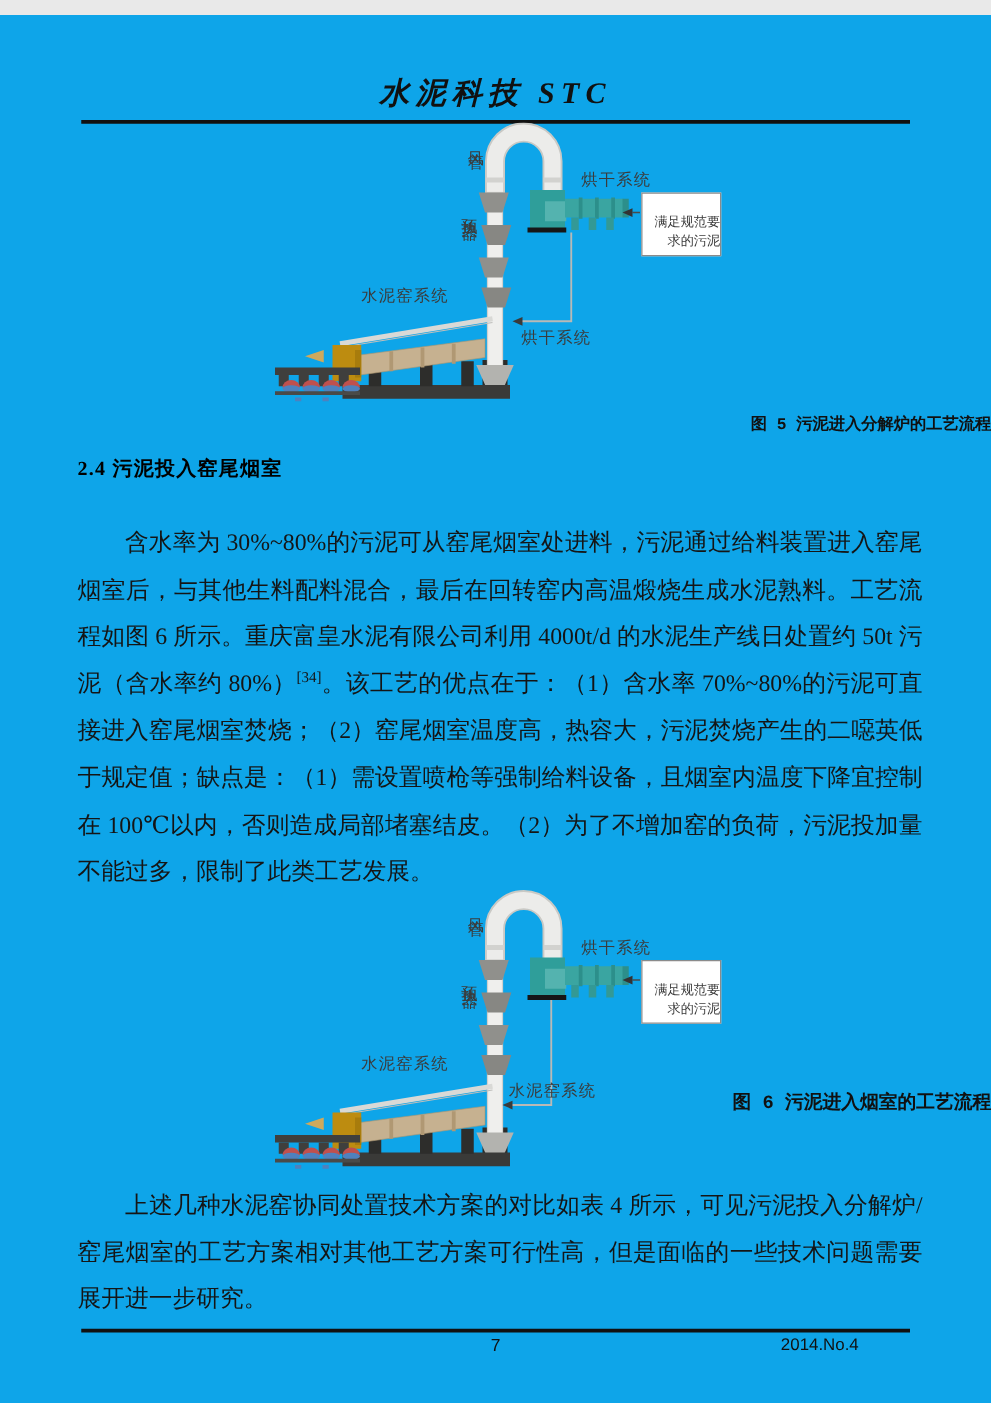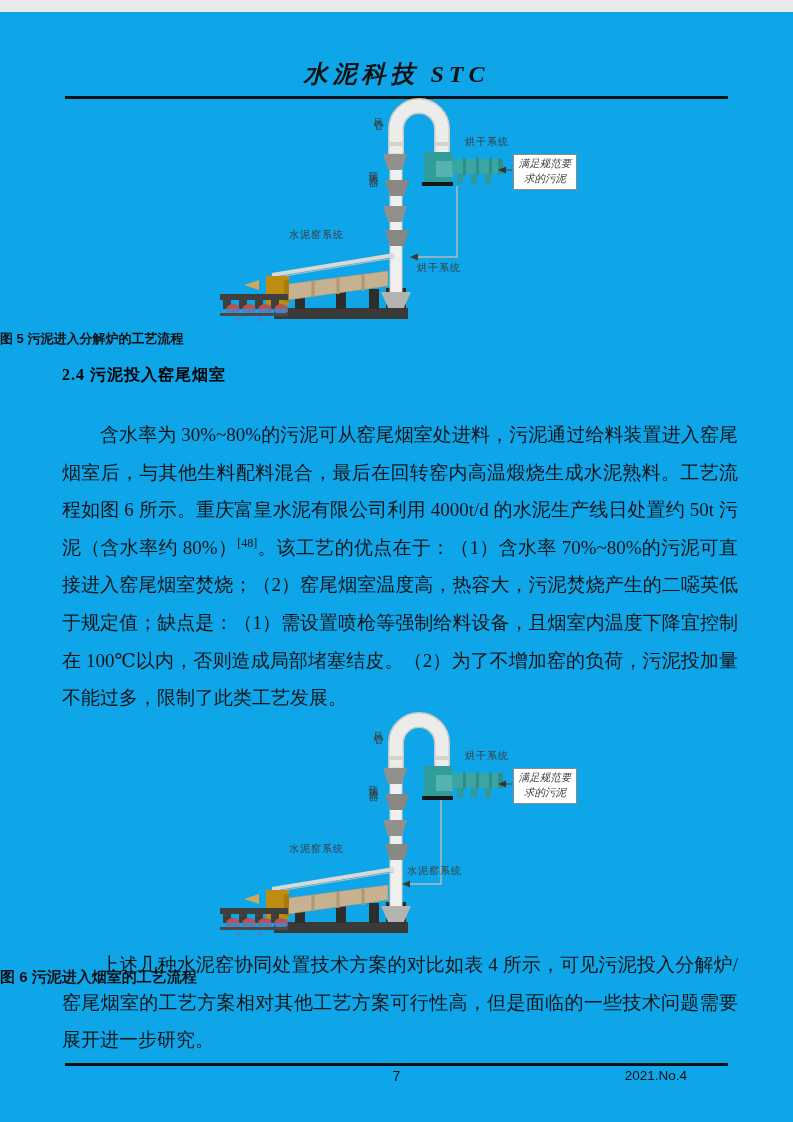--- a/index.html
+++ b/index.html
@@ -15,35 +15,35 @@
   .rule{position:absolute;left:65px;width:663px;height:2.5px;background:#111;}
   .header-rule{top:84px;}
   .footer-rule{top:1051px;}
   
   .figure{position:absolute;left:210px;width:420px;height:232px;}
   .fig5{top:86px;}
   .fig6{top:700px;}
   .figure svg{position:absolute;left:0;top:0;}
   .diag-label{
     position:absolute;font-family:"Liberation Serif","DejaVu Serif",serif;
-    font-size:10px;color:#3b3b3b;white-space:nowrap;letter-spacing:1px;
+    font-size:13px;color:#3b3b3b;white-space:nowrap;letter-spacing:1px;
   }
   .vertical{writing-mode:vertical-rl;text-orientation:upright;letter-spacing:3px;}
   .sludge-box{
     position:absolute;left:303px;top:56px;width:62px;height:33px;
     border:1px solid #8b8b8b;background:#fff;
-    font-size:10.5px;line-height:15px;text-align:center;color:#3b3b3b;
-    padding-top:1px;box-sizing:content-box;font-style:italic;
+    font-size:10.5px;line-height:15px;text-align:right;color:#3b3b3b;
+    padding-top:16px;box-sizing:content-box;
   }
   .fig-caption{
-    position:absolute;left:0;width:100%;text-align:left;
-    font-family:Liberation Sans, sans-serif;color:#111;
+    position:absolute;left:0;width:100%;text-align:right;
+    font-family:Liberation Mono, monospace;color:#111;
   }
   .fig5-caption{top:318px;font-size:13px;font-weight:600;}
-  .fig6-caption{top:956px;font-size:15px;font-weight:700;}
+  .fig6-caption{top:860px;font-size:15px;font-weight:700;}
   
   .section-heading{
     position:absolute;left:62px;top:353px;
     font-size:16px;font-weight:700;letter-spacing:1px;color:#000;
   }
   .body-para{
     position:absolute;left:62px;width:676px;
     font-size:19px;line-height:37.6px;text-align:justify;text-indent:2em;
     color:#151515;
   }
@@ -160,21 +160,21 @@
     <div class="diag-label" style="left:255px;top:37px;">烘干系统</div>
     <div class="diag-label vertical" style="left:156px;top:66px;">预热器</div>
     <div class="diag-label" style="left:79px;top:130px;">水泥窑系统</div>
     <div class="diag-label" style="left:207px;top:163px;">烘干系统</div>
     <div class="sludge-box">满足规范要求的污泥</div>
   </div>
   <div class="fig-caption fig5-caption">图 5 污泥进入分解炉的工艺流程</div>
 
   <div class="section-heading">2.4 污泥投入窑尾烟室</div>
 
-  <div class="body-para para1"><span>含水率为 30%~80%的污泥可从窑尾烟室处进料，污泥通过给料装置进入窑尾烟室后，与其他生料配料混合，最后在回转窑内高温煅烧生成水泥熟料。工艺流程如图 6 所示。重庆富皇水泥有限公司利用 4000t/d 的水泥生产线日处置约 50t 污泥（含水率约 80%）</span><span class="ref-sup">[48]</span><span>。该工艺的优点在于：（1）含水率 70%~80%的污泥可直接进入窑尾烟室焚烧；（2）窑尾烟室温度高，热容大，污泥焚烧产生的二噁英低于规定值；缺点是：（1）需设置喷枪等强制给料设备，且烟室内温度下降宜控制在 100℃以内，否则造成局部堵塞结皮。（2）为了不增加窑的负荷，污泥投加量不能过多，限制了此类工艺发展。</span></div>
+  <div class="body-para para1"><span>含水率为 30%~80%的污泥可从窑尾烟室处进料，污泥通过给料装置进入窑尾烟室后，与其他生料配料混合，最后在回转窑内高温煅烧生成水泥熟料。工艺流程如图 6 所示。重庆富皇水泥有限公司利用 4000t/d 的水泥生产线日处置约 50t 污泥（含水率约 80%）</span><span class="ref-sup">[34]</span><span>。该工艺的优点在于：（1）含水率 70%~80%的污泥可直接进入窑尾烟室焚烧；（2）窑尾烟室温度高，热容大，污泥焚烧产生的二噁英低于规定值；缺点是：（1）需设置喷枪等强制给料设备，且烟室内温度下降宜控制在 100℃以内，否则造成局部堵塞结皮。（2）为了不增加窑的负荷，污泥投加量不能过多，限制了此类工艺发展。</span></div>
 
   <div class="figure fig6">
     <svg width="420" height="232" viewBox="0 0 420 232">
       <g>
         <path d="M186 62 V31 A23 23 0 0 1 232 31 V56" fill="none" stroke="#c9c9c5" stroke-width="16"></path>
         <path d="M186 62 V31 A23 23 0 0 1 232 31 V56" fill="none" stroke="#ececea" stroke-width="13"></path>
         <rect x="179" y="44" width="14" height="4" fill="#d2d2cf"></rect>
         <rect x="225" y="44" width="14" height="4" fill="#d2d2cf"></rect>
       </g>
       <g>
@@ -253,15 +253,15 @@
     <div class="diag-label" style="left:79px;top:130px;">水泥窑系统</div>
     <div class="diag-label" style="left:197px;top:152px;">水泥窑系统</div>
     <div class="sludge-box">满足规范要求的污泥</div>
   </div>
   <div class="fig-caption fig6-caption">图 6 污泥进入烟室的工艺流程</div>
 
   <div class="body-para para2">上述几种水泥窑协同处置技术方案的对比如表 4 所示，可见污泥投入分解炉/窑尾烟室的工艺方案相对其他工艺方案可行性高，但是面临的一些技术问题需要展开进一步研究。</div>
 
   <div class="rule footer-rule"></div>
   <div class="footer-page">7</div>
-  <div class="footer-issue">2021.No.4</div>
+  <div class="footer-issue">2014.No.4</div>
 
 </div>
 
 </body></html>

